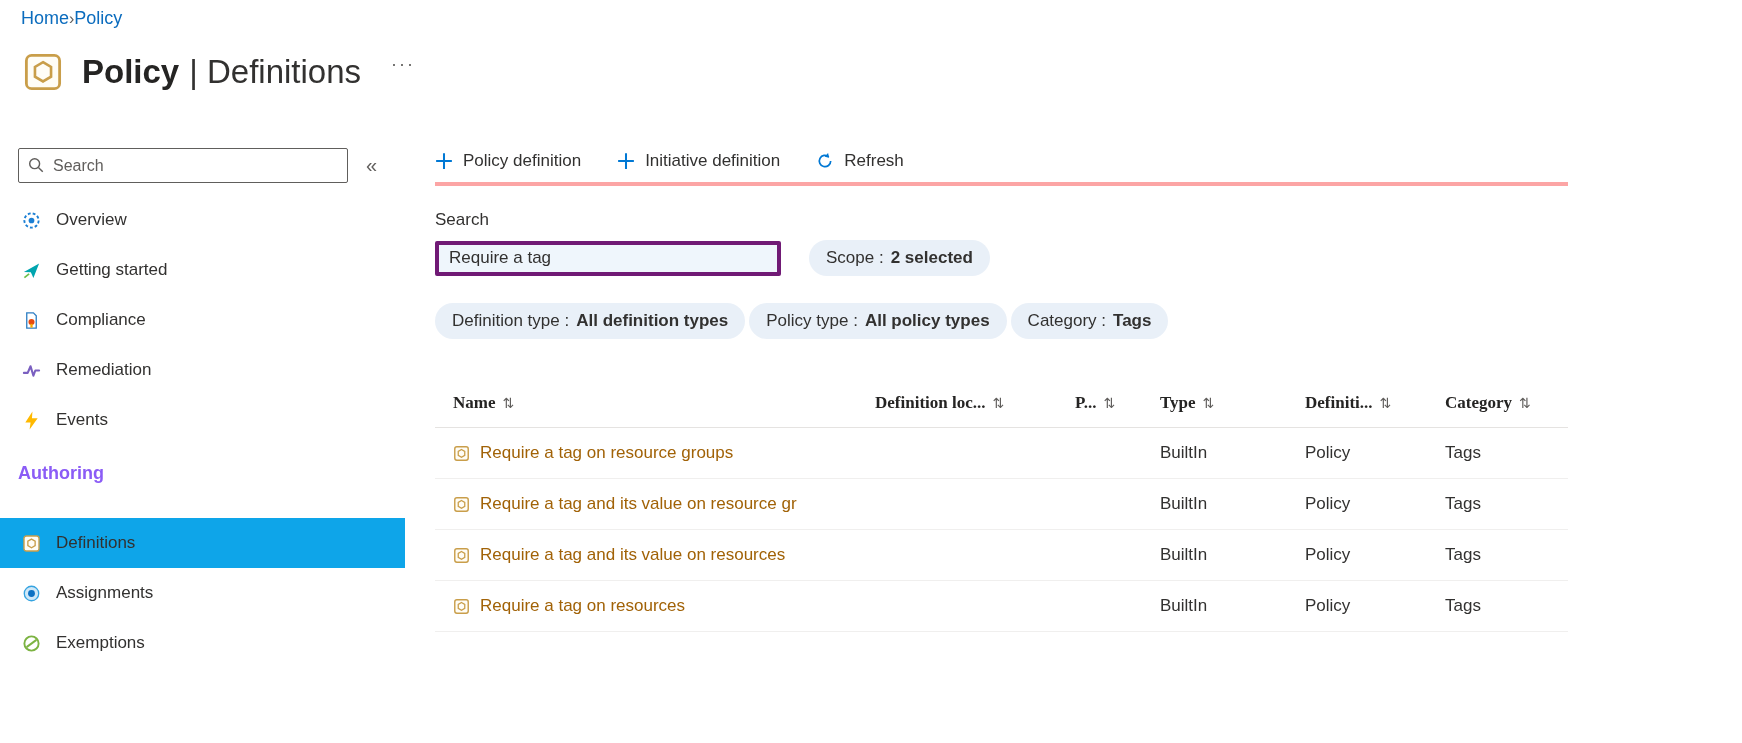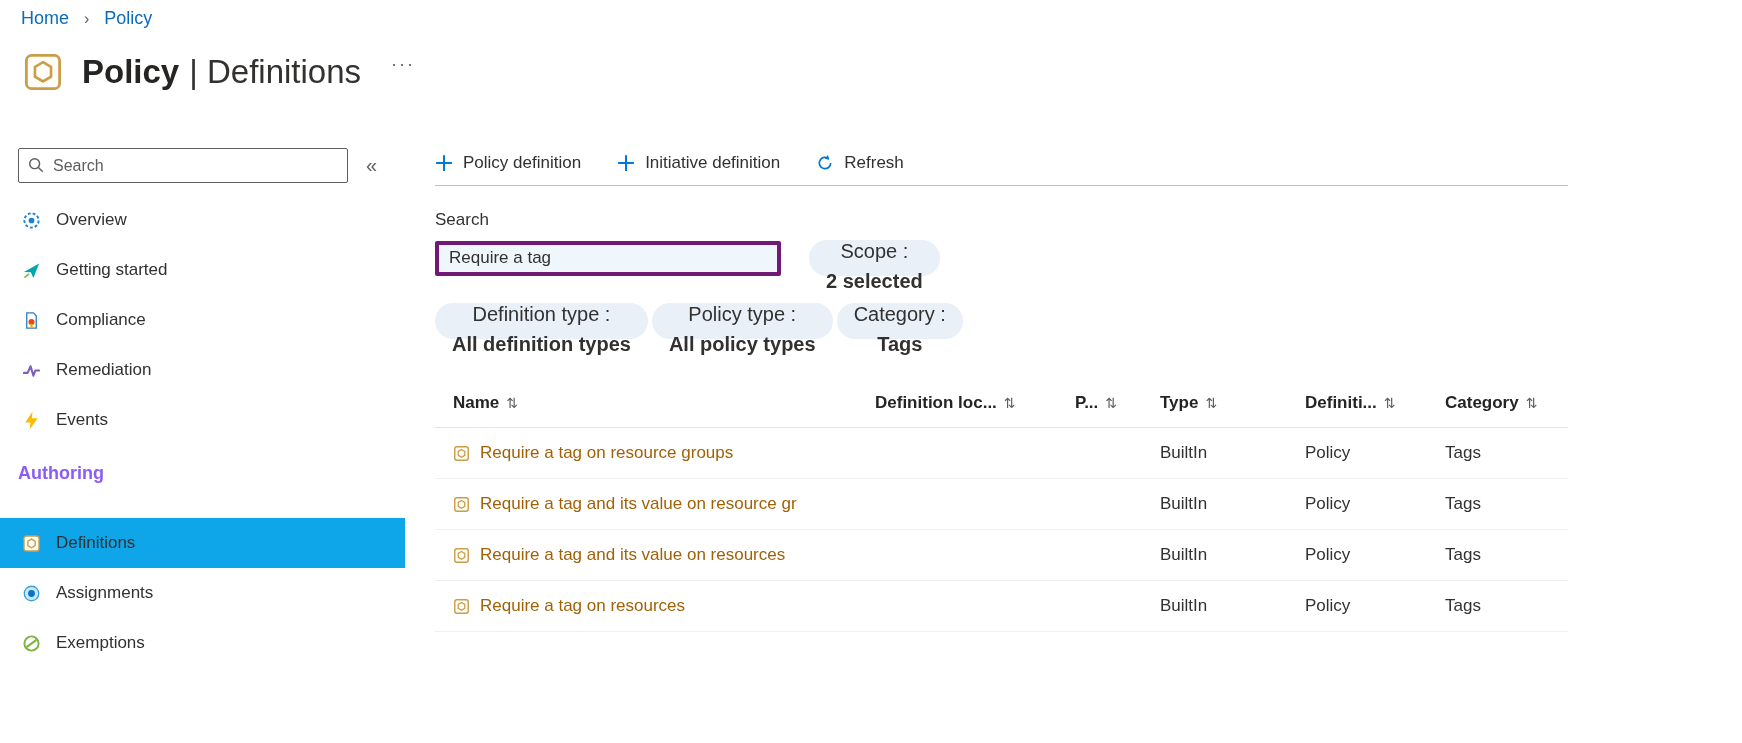--- a/index.html
+++ b/index.html
@@ -5,21 +5,21 @@
   * { margin:0; padding:0; box-sizing:border-box; }
   html,body { background:#ffffff; }
   body {
     width:1742px; height:743px; position:relative; overflow:hidden;
     font-family:"Liberation Sans", sans-serif; color:#323130;
   }
   a { text-decoration:none; }
   .link { color:#0b6cbe; cursor:pointer; }
 
   
-  .breadcrumb { position:absolute; top:8px; left:21px; display:flex; align-items:center; gap:15px; font-size:18px; }
+  .breadcrumb { position:absolute; top:8px; left:21px; display:flex; align-items:center; gap:0; font-size:18px; }
   .breadcrumb .sep { color:#605e5c; font-size:16px; }
 
   
   .title-row { position:absolute; top:50px; left:22px; display:flex; align-items:center; }
   .title-icon { width:42px; height:44px; margin-right:18px; }
   .title-text { font-size:33px; display:flex; gap:10px; align-items:baseline; }
   .title-primary { font-weight:700; color:#252423; }
   .title-secondary { font-weight:400; color:#323130; }
   .more-btn { margin-left:30px; color:#605e5c; font-size:18px; letter-spacing:2px; cursor:pointer; align-self:flex-start; margin-top:4px; }
 
@@ -36,40 +36,40 @@
   .collapse-btn { margin-left:18px; font-size:20px; color:#605e5c; cursor:pointer; }
 
   .nav { margin-top:12px; }
   .nav-item { height:50px; display:flex; align-items:center; gap:15px; padding-left:22px; font-size:17px; cursor:pointer; }
   .nav-item.selected { background:#0ea5e9;margin-top:24px; }
   .nav-icon { width:19px; height:19px; flex:0 0 19px; }
   .section-label { font-size:18px; font-weight:700; color:#8b5cf6; padding:18px 0 10px 18px; }
 
   
   .main { position:absolute; top:140px; left:435px; width:1133px; }
-  .toolbar { display:flex; align-items:center; gap:36px; height:46px; border-bottom:1px solid #fca5a5; }
+  .toolbar { display:flex; align-items:center; gap:36px; height:46px; border-bottom:4px solid #fca5a5; }
   .toolbar-btn { display:flex; align-items:center; gap:10px; font-size:17px; color:#323130; cursor:pointer; }
   .toolbar-btn .tb-icon { width:18px; height:18px; display:inline-block; }
 
   .search-label { margin-top:24px; font-size:17px; color:#323130; }
   .search-row { margin-top:10px; display:flex; align-items:center; gap:28px; }
   .main-search input {
     width:346px; height:35px; background:#eff6fc; border:4px solid #701a75; border-radius:2px;
     padding:0 10px; font-size:17px; font-family:inherit; color:#323130; outline:none;
   }
   .pill {
     height:36px; border-radius:18px; background:#e9f0f8; padding:0 17px;
-    display:inline-flex; align-items:center; gap:7px; font-size:20px; cursor:pointer; white-space:nowrap;flex-direction:column;
+    display:inline-flex; align-items:center; gap:7px; font-size:17px; cursor:pointer; white-space:nowrap;
   }
   .pill .pill-value { font-weight:700;text-align:right; }
   .pills-row { margin-top:27px; display:flex; gap:4px; }
 
   
   table.defs { margin-top:46px; width:100%; border-collapse:collapse; table-layout:fixed; }
-  th { text-align:left; font-size:17px; font-weight:700; color:#252423; padding:8px 0 14px 0; border-bottom:1px solid #e5e3e1; cursor:pointer; white-space:nowrap; }
+  th { text-align:left; font-size:17px; font-weight:700; color:#252423; padding:8px 0 14px 0; border-bottom:1px solid #e5e3e1; cursor:pointer; white-space:nowrap;font-family:Liberation Serif, serif; }
   th .sort { font-weight:400; color:#605e5c; font-size:14px; margin-left:7px; }
   th.first, td.first { padding-left:18px; }
   td { height:51px; font-size:17px; color:#323130; border-bottom:1px solid #f0efee; white-space:nowrap; overflow:hidden; }
   .name-cell { display:flex; align-items:center; gap:10px; overflow:hidden; }
   .row-icon { width:17px; height:17px; flex:0 0 17px; }
   .name-link { color:#a16207; overflow:hidden; white-space:nowrap; }
 </style>
 </head>
 <body>
 

